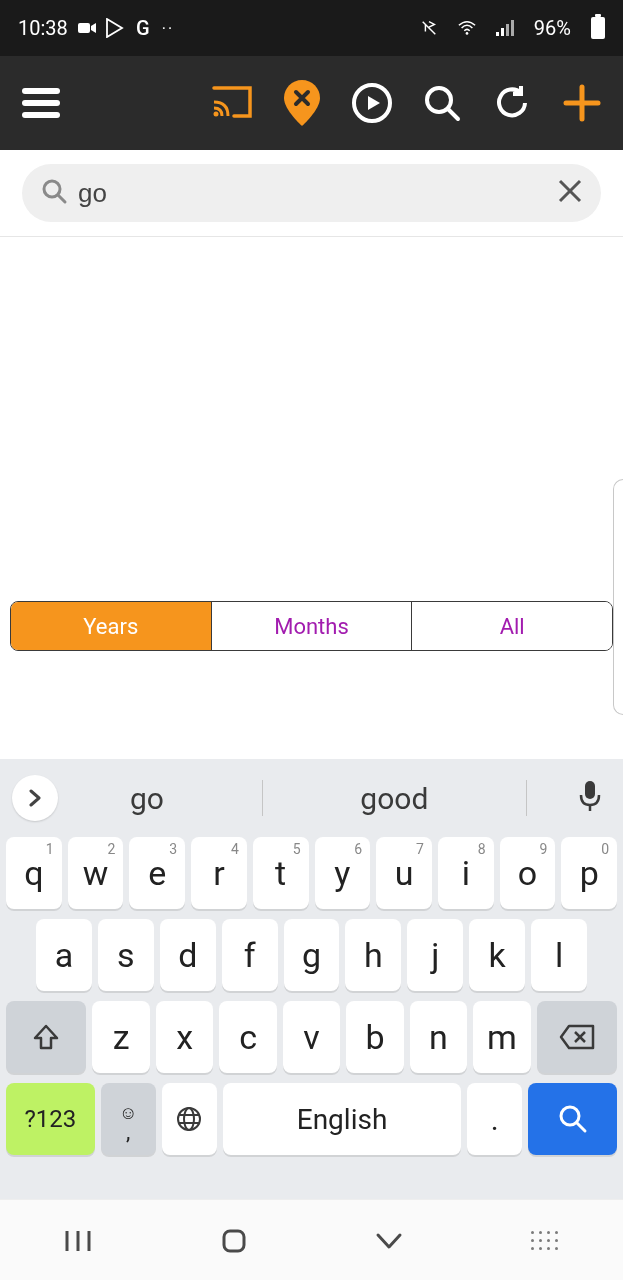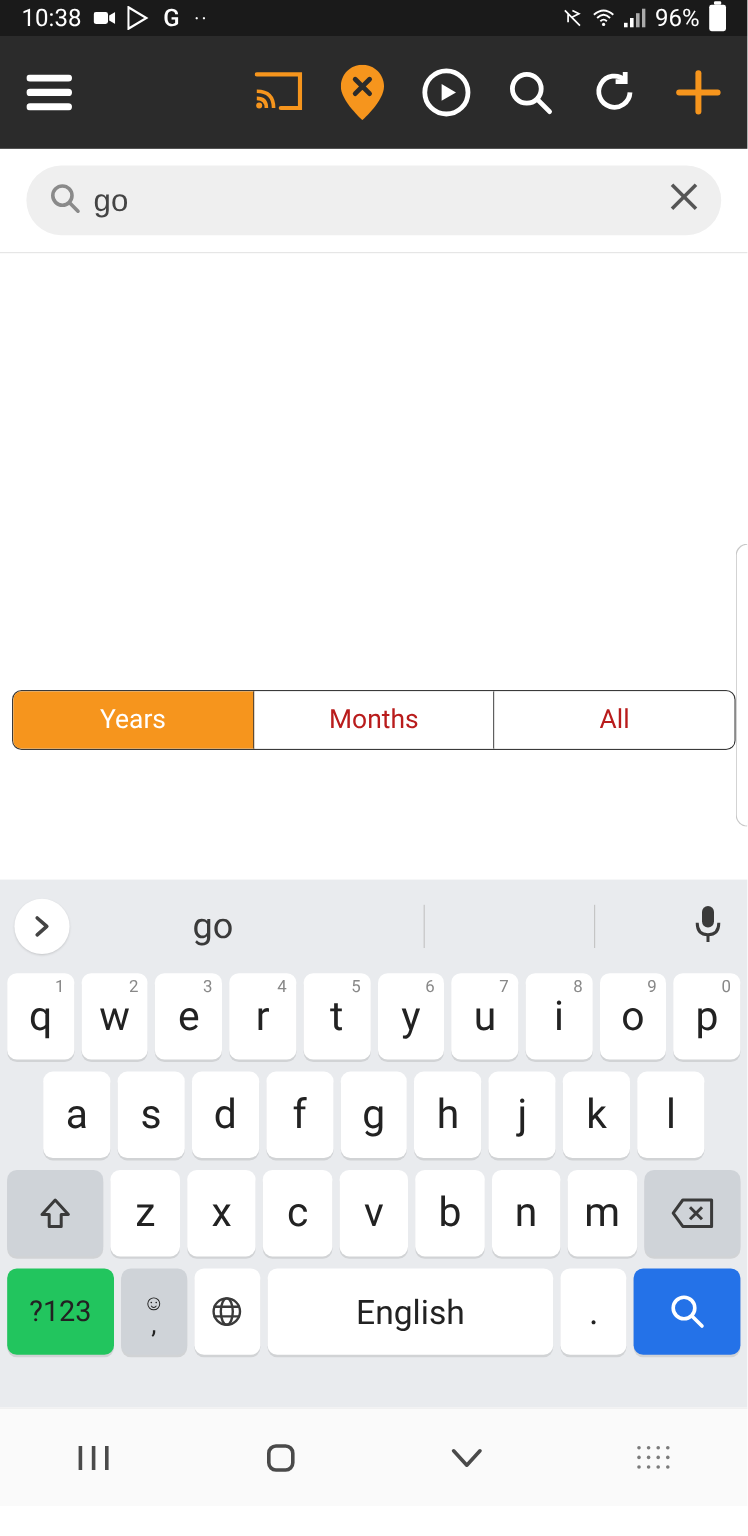--- a/index.html
+++ b/index.html
@@ -1,29 +1,29 @@
 <!DOCTYPE html>
 <html><head>
 <meta charset="utf-8">
 <style>
   * { box-sizing: border-box; margin: 0; padding: 0; }
   html, body { width: 623px; height: 1280px; font-family: -apple-system, Roboto, Arial, sans-serif; background: #fff; overflow: hidden; }
   
   
   .status-bar {
-    height: 30px;
+    height: 56px;
     background: #1a1a1a;
     color: #fff;
     display: flex;
     align-items: center;
     padding: 0 18px;
     font-size: 20px;
   }
   .status-left { display: flex; align-items: center; gap: 10px; }
-  .status-right { margin-left: auto; display: flex; align-items: center; gap: 8px; }
+  .status-right { margin-left: auto; display: flex; align-items: center; gap: 20px; }
   .status-ico { width: 18px; height: 18px; display: inline-flex; align-items: center; justify-content: center; }
   .battery {
     width: 14px; height: 22px; background: #fff; border-radius: 2px; position: relative;
   }
   .battery::before { content:''; position:absolute; top:-3px; left:4px; width:6px; height:3px; background:#fff; border-radius:1px; }
   
   
   .app-bar {
     height: 94px;
     background: #2b2b2b;
@@ -73,21 +73,21 @@
     border: 1.5px solid #3a3a3a;
     border-radius: 8px;
     overflow: hidden;
     height: 50px;
     margin-top: 12px;
   }
   .seg-item {
     flex: 1;
     display:flex; align-items:center; justify-content:center;
     font-size: 22px;
-    color: #b91c1c;
+    color: #a21caf;
     border-right: 1.5px solid #3a3a3a;
     background: #fff;
   }
   .seg-item:last-child { border-right: none; text-align: right; }
   .seg-item.active { background: #f6951d; color: #fff; }
   
   
   .grab {
     position: absolute;
     right: 0;
@@ -137,21 +137,21 @@
     border-radius: 8px;
     box-shadow: 0 2px 0 rgba(0,0,0,.1);
     display:flex; align-items:center; justify-content:center;
     font-size: 34px;
     color: #222;
     position: relative;
   }
   .key .sup { position:absolute; top:4px; right:8px; font-size:14px; color:#888; }
   .kwide { flex: 1.4; background:#cfd3d8; }
   .kshift { flex: 1.4; background:#cfd3d8; }
-  .ksym { flex: 1.45; background:#22c55e; font-size: 24px; text-align: right; }
+  .ksym { flex: 1.45; background:#bef264; font-size: 24px; text-align: right; }
   .kemoji { flex: 0.9; background:#cfd3d8; font-size: 22px; flex-direction:column; gap:2px; }
   .kglobe { flex: 0.9; background:#fff; }
   .kspace { flex: 3.9; background:#fff; font-size: 28px; }
   .kdot { flex: 0.9; background:#fff; font-size: 30px; }
   .ksrch { flex: 1.45; background:#2472e8; color:#fff; }
   
   
   .navbar {
     height: 82px;
     background: #fafafa;
@@ -289,20 +289,21 @@
 <div class="kbd">
   <div class="suggest">
     <div class="suggest-chip">
       <svg width="18" height="18" viewBox="0 0 18 18">
           <path d="M5 2 L13 9 L5 16" stroke="#444" stroke-width="3" fill="none" stroke-linecap="round" stroke-linejoin="round"></path>
         </svg>
     </div>
     <div class="suggest-words">
       <span class="sw">go</span>
       <span class="sdiv"></span>
+      <span class="sw">good</span>
       <span class="sdiv"></span>
     </div>
     <div class="mic">
       <svg width="26" height="34" viewBox="0 0 26 34">
           <rect x="8" y="2" width="10" height="18" rx="5" fill="#3a3a3a"></rect>
           <path d="M4 16 Q4 26 13 26 Q22 26 22 16" stroke="#3a3a3a" stroke-width="2.5" fill="none"></path>
           <line x1="13" y1="26" x2="13" y2="32" stroke="#3a3a3a" stroke-width="2.5"></line>
         </svg>
     </div>
   </div>

